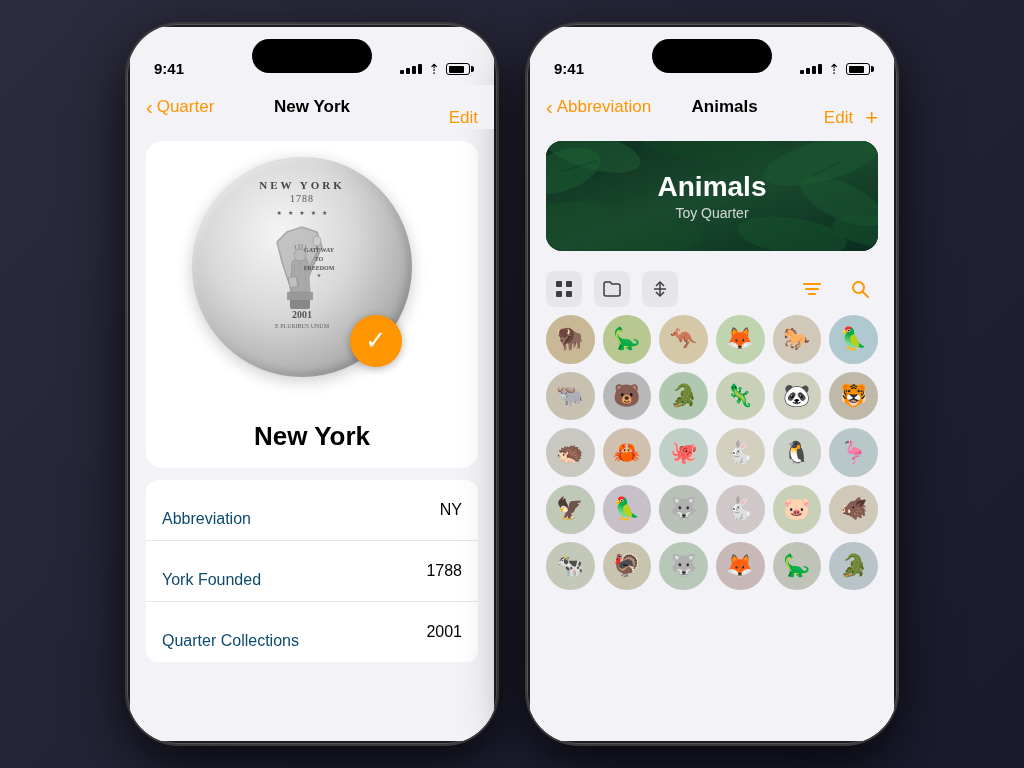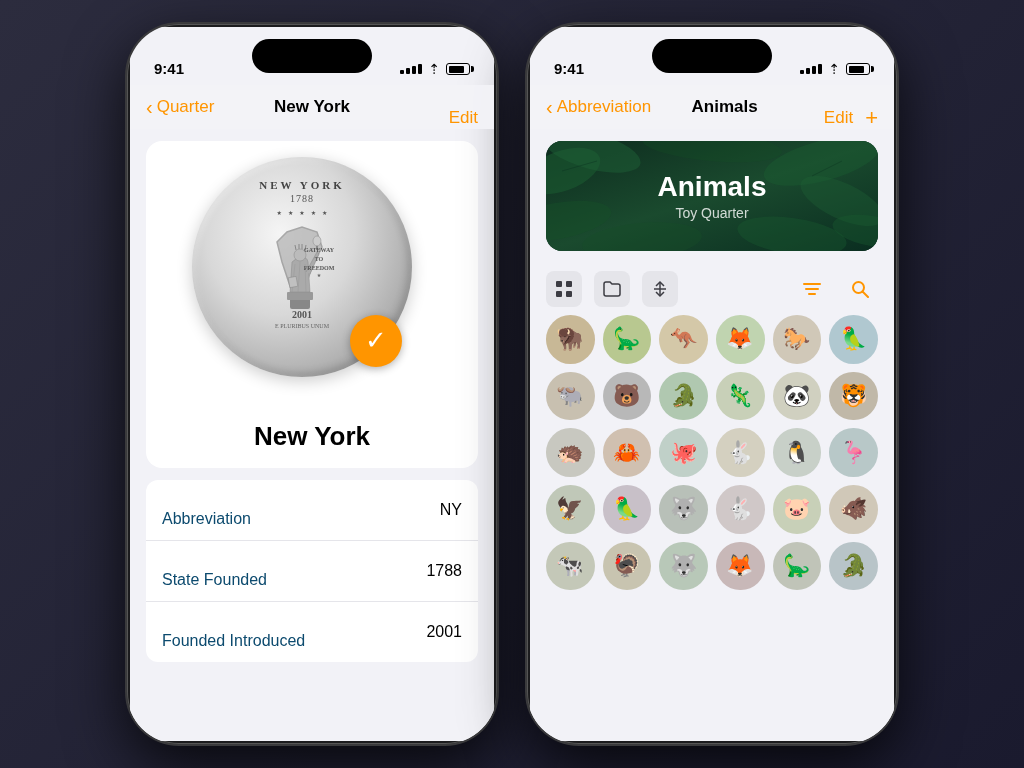--- a/index.html
+++ b/index.html
@@ -519,25 +519,25 @@
           </div>
           <div class="coin-title">New York</div>
         </div>
 
         <div class="info-section">
           <div class="info-row">
             <span class="info-label">Abbreviation</span>
             <span class="info-value">NY</span>
           </div>
           <div class="info-row">
-            <span class="info-label">State Founded</span>
+            <span class="info-label">York Founded</span>
             <span class="info-value">1788</span>
           </div>
           <div class="info-row">
-            <span class="info-label">Founded Introduced</span>
+            <span class="info-label">Quarter Collections</span>
             <span class="info-value">2001</span>
           </div>
         </div>
       </div>
     </div>
   </div>
 
   <div class="phone">
     <div class="phone-inner">
 

